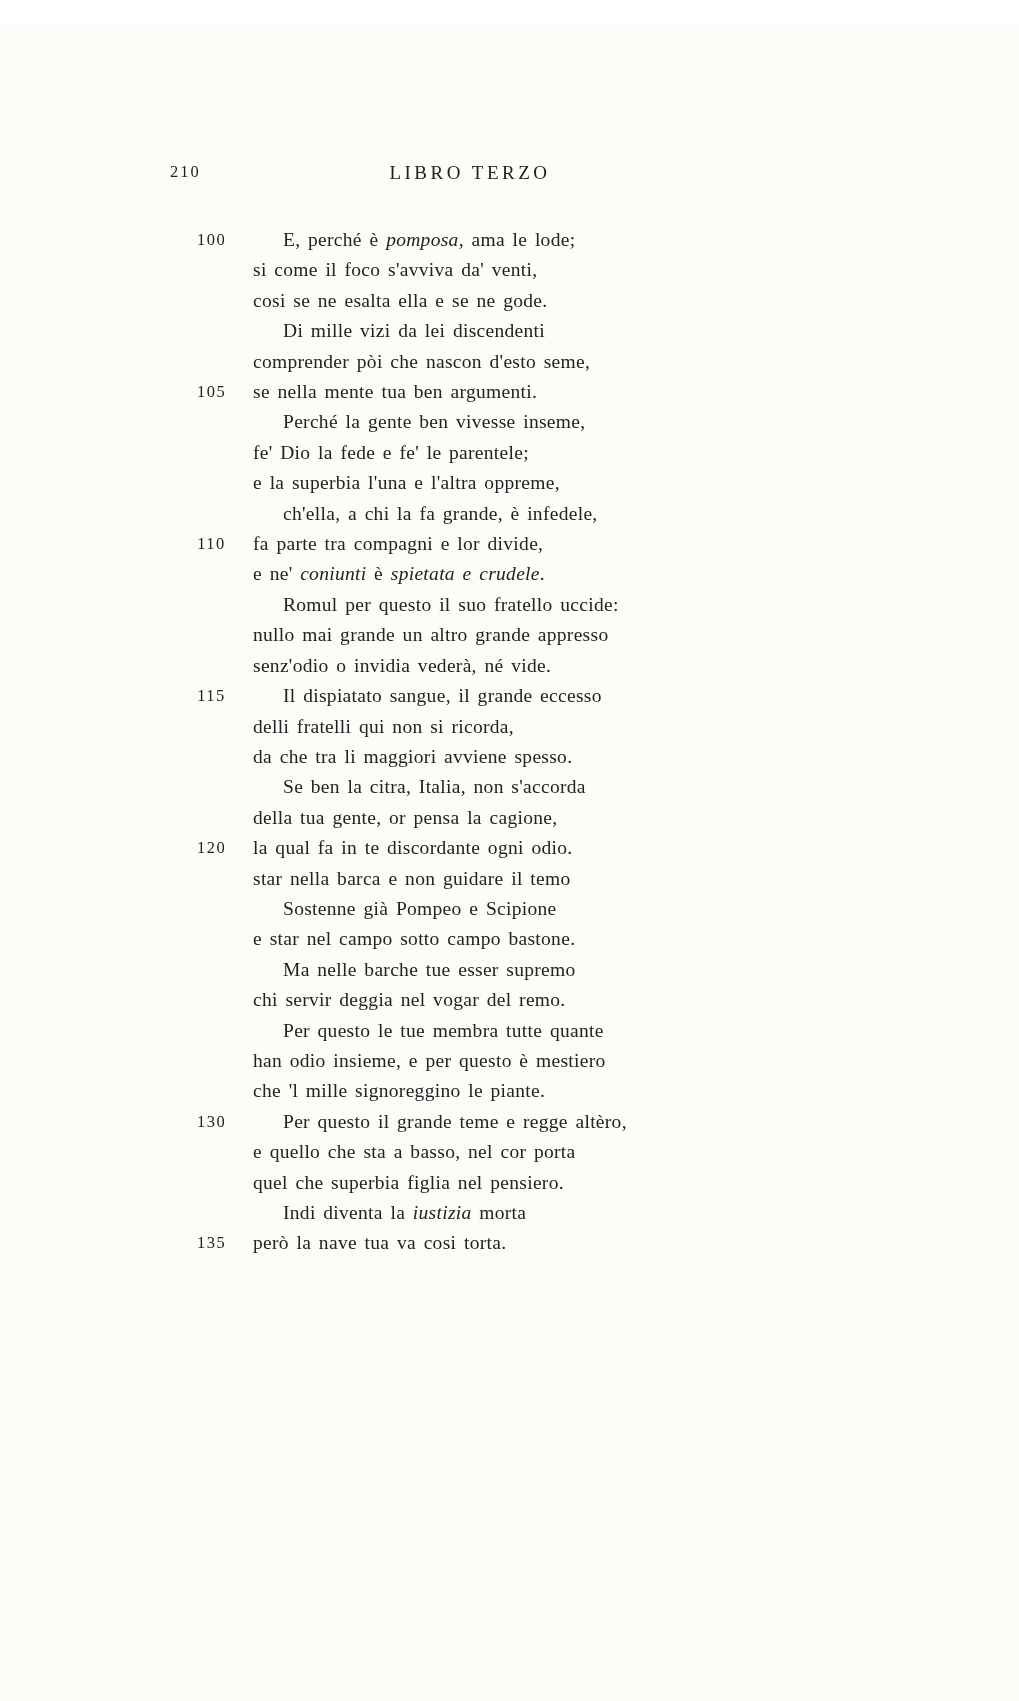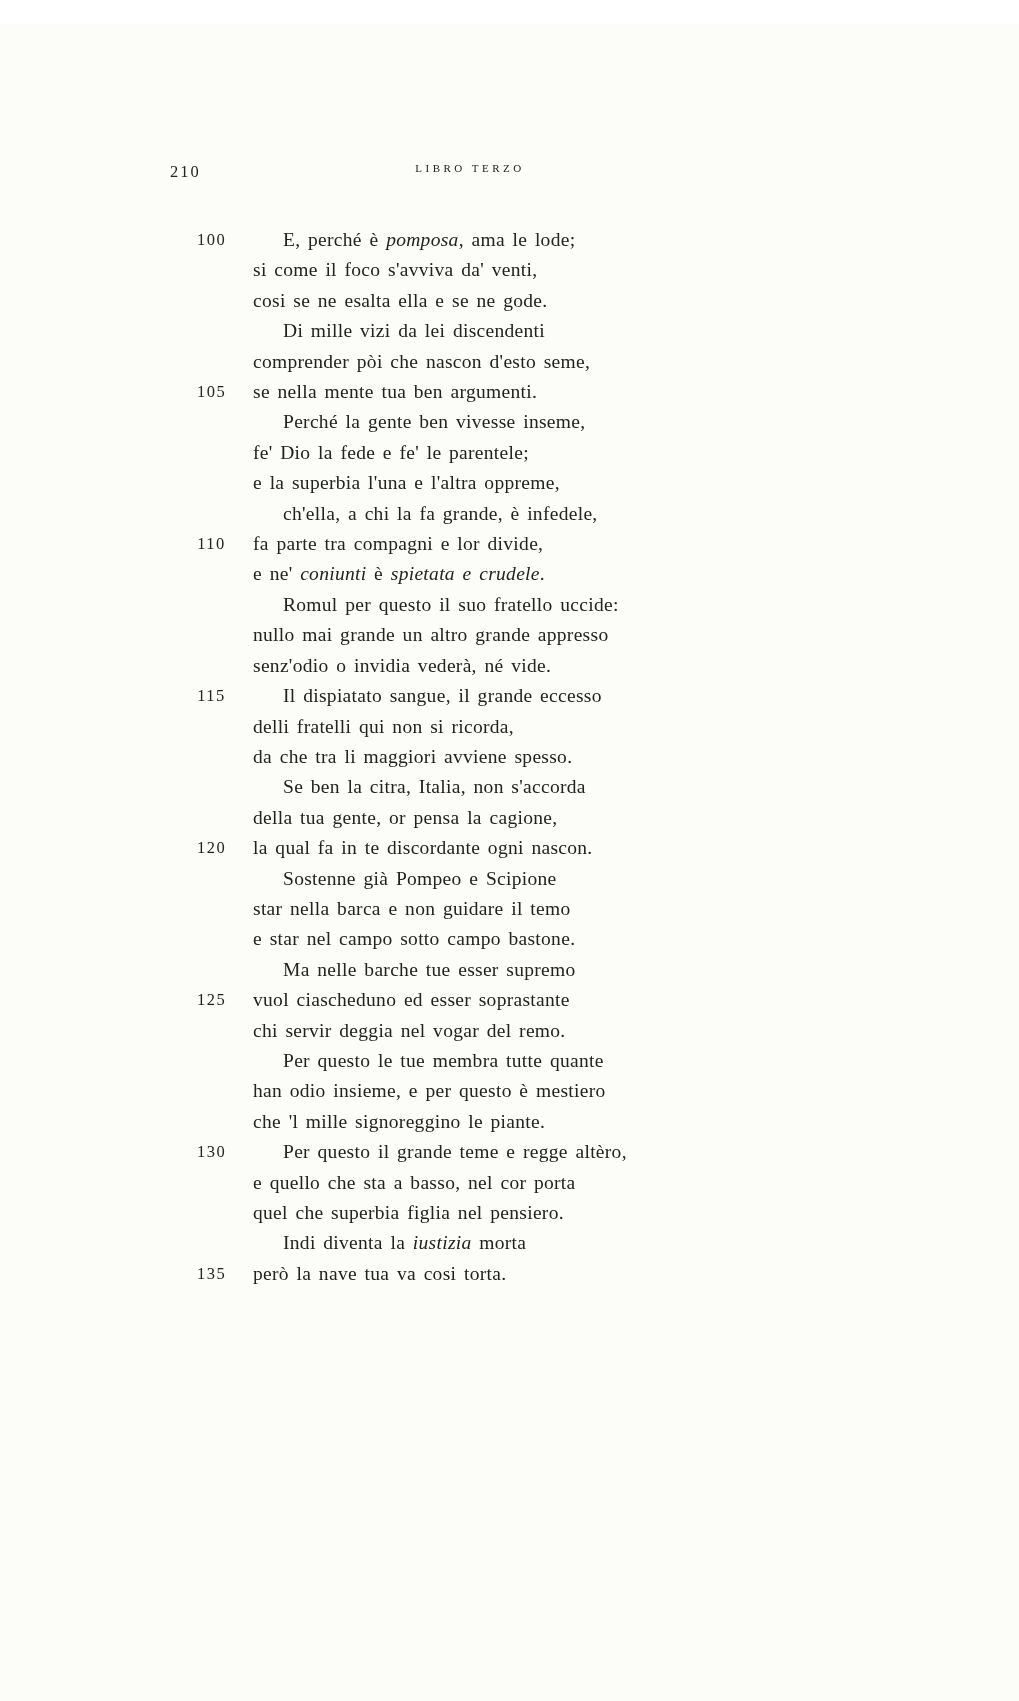--- a/index.html
+++ b/index.html
@@ -35,21 +35,21 @@
     top: 0;
     font-size: 16.5px;
     letter-spacing: 2px;
   }
   .running-title {
     position: absolute;
     left: 0;
     right: 0;
     top: 0;
     text-align: center;
-    font-size: 11px;
+    font-size: 19px;
     letter-spacing: 3.5px;
   }
   .poem {
     margin-top: 41px;
     text-align: center;
   }
   .line {
     display: flex;
     line-height: 30.4px;
     white-space: pre;
@@ -94,26 +94,25 @@
         <div class="line"><span class="num">110</span><span class="verse"><span>fa parte tra compagni e lor divide,</span></span></div>
         <div class="line"><span class="num"></span><span class="verse"><span>e ne' </span><i>coniunti</i><span> è </span><i>spietata e crudele</i><span>.</span></span></div>
         <div class="line"><span class="num"></span><span class="verse indent"><span>Romul per questo il suo fratello uccide:</span></span></div>
         <div class="line"><span class="num"></span><span class="verse"><span>nullo mai grande un altro grande appresso</span></span></div>
         <div class="line"><span class="num"></span><span class="verse"><span>senz'odio o invidia vederà, né vide.</span></span></div>
         <div class="line"><span class="num">115</span><span class="verse indent"><span>Il dispiatato sangue, il grande eccesso</span></span></div>
         <div class="line"><span class="num"></span><span class="verse"><span>delli fratelli qui non si ricorda,</span></span></div>
         <div class="line"><span class="num"></span><span class="verse"><span>da che tra li maggiori avviene spesso.</span></span></div>
         <div class="line"><span class="num"></span><span class="verse indent"><span>Se ben la citra, Italia, non s'accorda</span></span></div>
         <div class="line"><span class="num"></span><span class="verse"><span>della tua gente, or pensa la cagione,</span></span></div>
-        <div class="line"><span class="num">120</span><span class="verse"><span>la qual fa in te discordante ogni nascon.</span></span></div>
+        <div class="line"><span class="num">120</span><span class="verse"><span>la qual fa in te discordante ogni odio.</span></span></div>
+        <div class="line"><span class="num"></span><span class="verse"><span>star nella barca e non guidare il temo</span></span></div>
         <div class="line"><span class="num"></span><span class="verse indent"><span>Sostenne già Pompeo e Scipione</span></span></div>
-        <div class="line"><span class="num"></span><span class="verse"><span>star nella barca e non guidare il temo</span></span></div>
         <div class="line"><span class="num"></span><span class="verse"><span>e star nel campo sotto campo bastone.</span></span></div>
         <div class="line"><span class="num"></span><span class="verse indent"><span>Ma nelle barche tue esser supremo</span></span></div>
-        <div class="line"><span class="num">125</span><span class="verse"><span>vuol ciascheduno ed esser soprastante</span></span></div>
         <div class="line"><span class="num"></span><span class="verse"><span>chi servir deggia nel vogar del remo.</span></span></div>
         <div class="line"><span class="num"></span><span class="verse indent"><span>Per questo le tue membra tutte quante</span></span></div>
         <div class="line"><span class="num"></span><span class="verse"><span>han odio insieme, e per questo è mestiero</span></span></div>
         <div class="line"><span class="num"></span><span class="verse"><span>che 'l mille signoreggino le piante.</span></span></div>
         <div class="line"><span class="num">130</span><span class="verse indent"><span>Per questo il grande teme e regge altèro,</span></span></div>
         <div class="line"><span class="num"></span><span class="verse"><span>e quello che sta a basso, nel cor porta</span></span></div>
         <div class="line"><span class="num"></span><span class="verse"><span>quel che superbia figlia nel pensiero.</span></span></div>
         <div class="line"><span class="num"></span><span class="verse indent"><span>Indi diventa la </span><i>iustizia</i><span> morta</span></span></div>
         <div class="line"><span class="num"></span></div>
         <div class="line"><span class="num">135</span><span class="verse"><span>però la nave tua va cosi torta.</span></span></div>

